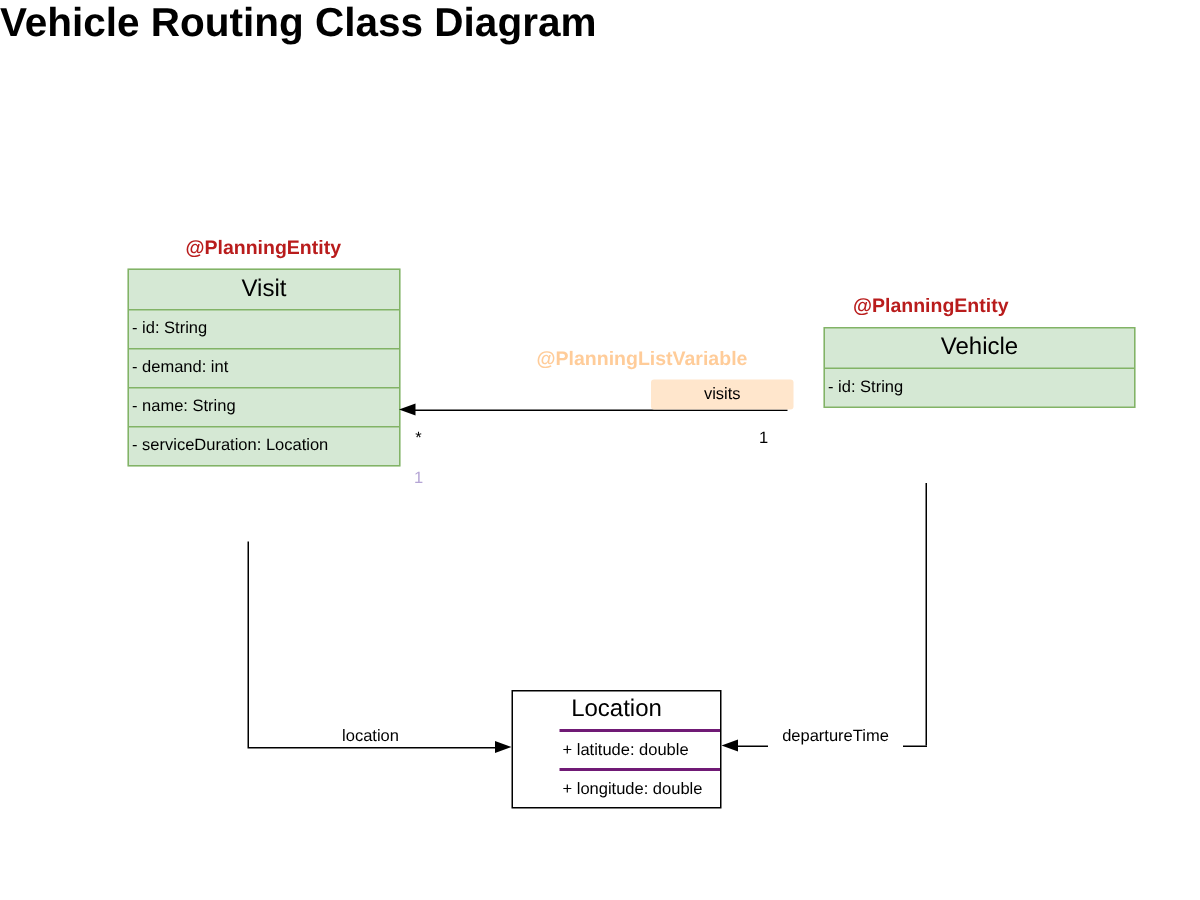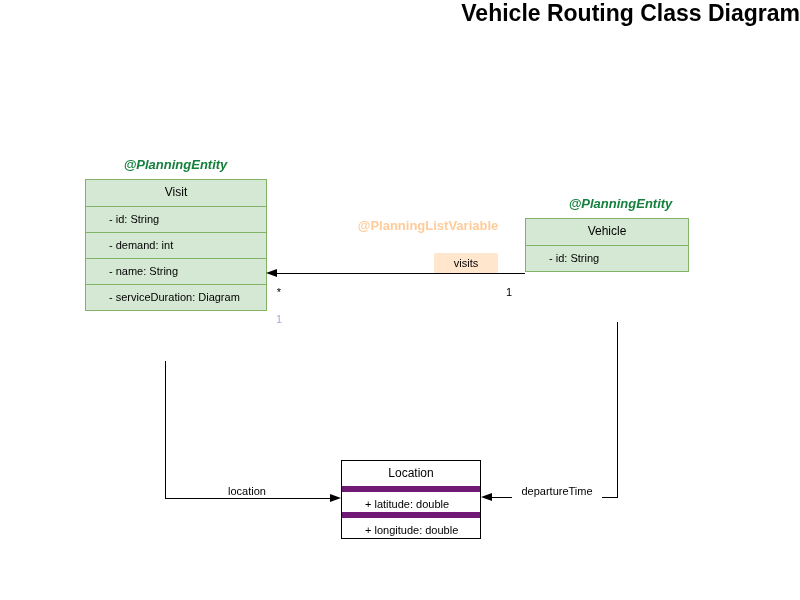--- a/index.html
+++ b/index.html
@@ -2,44 +2,44 @@
 <html><head>
 <meta charset="utf-8">
 <style>
   * { margin: 0; padding: 0; box-sizing: border-box; }
   html, body { width: 800px; height: 600px; background: #ffffff; overflow: hidden; }
   body { font-family: "Liberation Sans", sans-serif; position: relative; }
   .abs { position: absolute; }
 
   .diagram-title {
     left: 0; top: 85; width: 800px;
-    text-align: right; font-size: 23px; font-weight: bold; color: #000000;
+    text-align: left; font-size: 27px; font-weight: bold; color: #000000;
   }
 
   .annotation {
     font-size: 13px; font-weight: bold; text-align: center;
   }
-  .annotation.green { color: #15803d; font-style: italic; }
+  .annotation.green { color: #b91c1c; }
   .annotation.orange { color: #ffcc99; }
 
   .uml-class {
     background: #d5e8d4; border: 1px solid #82b366;
   }
   .uml-class.plain { background: #ffffff; border: 1px solid #000000; }
 
   .uml-header {
     height: 26px; line-height: 25px; text-align: center;
-    font-size: 12px; color: #000000;
+    font-size: 16px; color: #000000;
   }
   .uml-row {
-    height: 26px; line-height: 25px; padding-left: 23px;
+    height: 26px; line-height: 25px; padding-left: 2px;
     font-size: 11px; color: #000000; border-top: 1px solid #82b366;
     white-space: nowrap; overflow: hidden;
   }
-  .uml-class.plain .uml-row { border-top: 6px solid #701a75; }
+  .uml-class.plain .uml-row { border-top: 2px solid #701a75; margin-left: 31px; }
   .uml-row.noline { border-top: none; }
 
   .edge-h { border-top: 1px solid #000000; height: 0; }
   .edge-v { border-left: 1px solid #000000; width: 0; }
 
   .arrow-left {
     width: 0; height: 0;
     border-top: 4px solid transparent; border-bottom: 4px solid transparent;
     border-right: 11px solid #000000;
   }
@@ -63,39 +63,39 @@
 <body>
 
 <div class="abs diagram-title">Vehicle Routing Class Diagram</div>
 
 <div class="abs annotation green" style="left:85px; top:157px; width:181px;">@PlanningEntity</div>
 <div class="abs uml-class" style="left:85px; top:179px; width:182px;">
   <div class="uml-header">Visit</div>
   <div class="uml-row">- id: String</div>
   <div class="uml-row">- demand: int</div>
   <div class="uml-row">- name: String</div>
-  <div class="uml-row">- serviceDuration: Diagram</div>
+  <div class="uml-row">- serviceDuration: Location</div>
 </div>
 
 <div class="abs annotation green" style="left:525px; top:196px; width:191px;">@PlanningEntity</div>
-<div class="abs uml-class" style="left:525px; top:218px; width:164px;">
+<div class="abs uml-class" style="left:549px; top:218px; width:208px;">
   <div class="uml-header">Vehicle</div>
   <div class="uml-row">- id: String</div>
 </div>
 
 <div class="abs uml-class plain" style="left:341px; top:460px; width:140px;">
   <div class="uml-header" style="height:25px; line-height:24px;">Location</div>
   <div class="uml-row">+ latitude: double</div>
   <div class="uml-row noline">+ longitude: double</div>
 </div>
 
 <div class="abs edge-h" style="left:274px; top:273px; width:251px;"></div>
 <div class="abs arrow-left" style="left:266px; top:269px;"></div>
-<div class="abs annotation orange" style="left:340px; top:218px; width:176px;">@PlanningListVariable</div>
-<div class="abs edge-label pill" style="left:434px; top:253px; width:64px;">visits</div>
+<div class="abs annotation orange" style="left:340px; top:231px; width:176px;">@PlanningListVariable</div>
+<div class="abs edge-label pill" style="left:434px; top:253px; width:95px;">visits</div>
 <div class="abs mult" style="left:271px; top:286px; width:16px;">*</div>
 <div class="abs mult" style="left:501px; top:286px; width:16px;">1</div>
 <div class="abs mult purple" style="left:271px; top:313px; width:16px;">1</div>
 
 <div class="abs edge-v" style="left:165px; top:361px; height:137px;"></div>
 <div class="abs edge-h" style="left:165px; top:498px; width:168px;"></div>
 <div class="abs arrow-right" style="left:330px; top:494px;"></div>
 <div class="abs edge-label" style="left:207px; top:484px; width:80px;">location</div>
 
 <div class="abs edge-v" style="left:617px; top:322px; height:175px;"></div>

